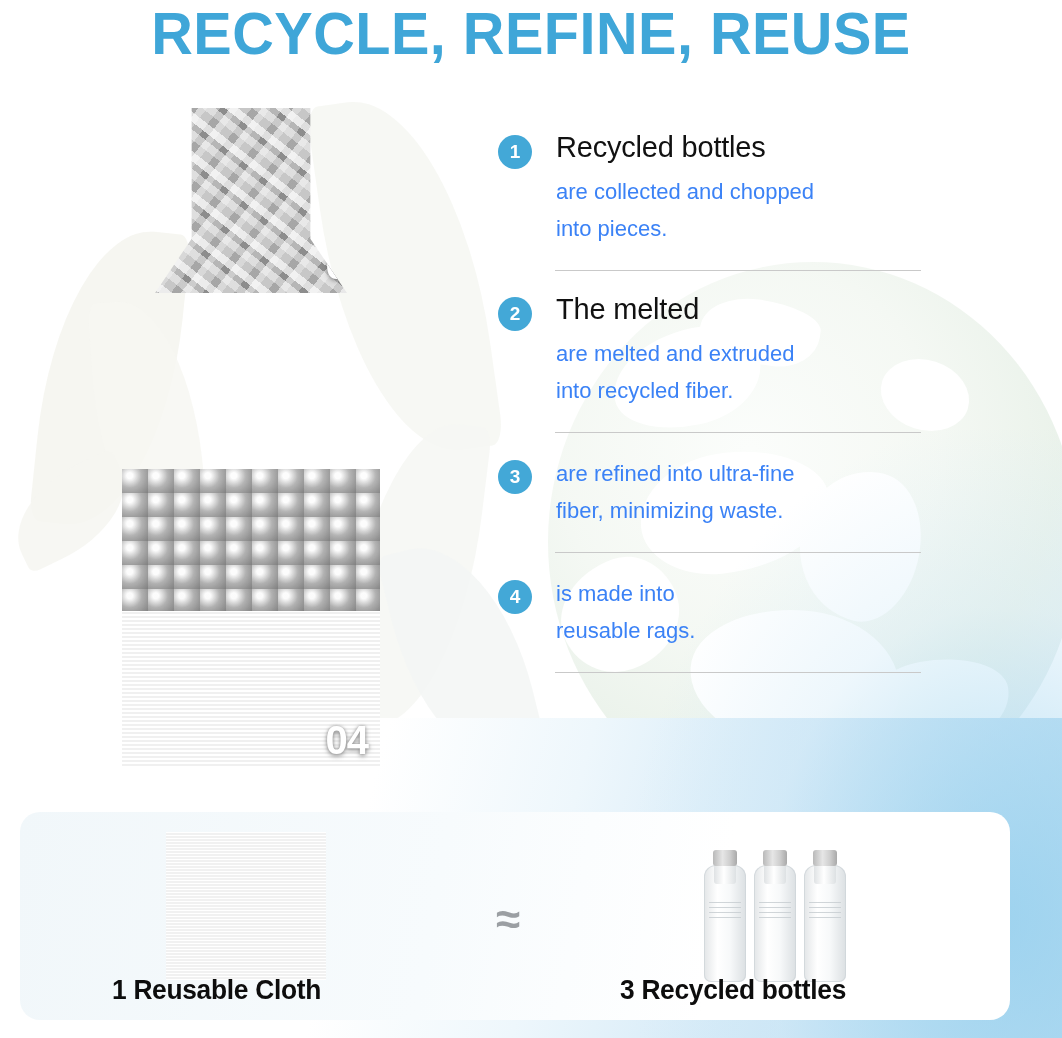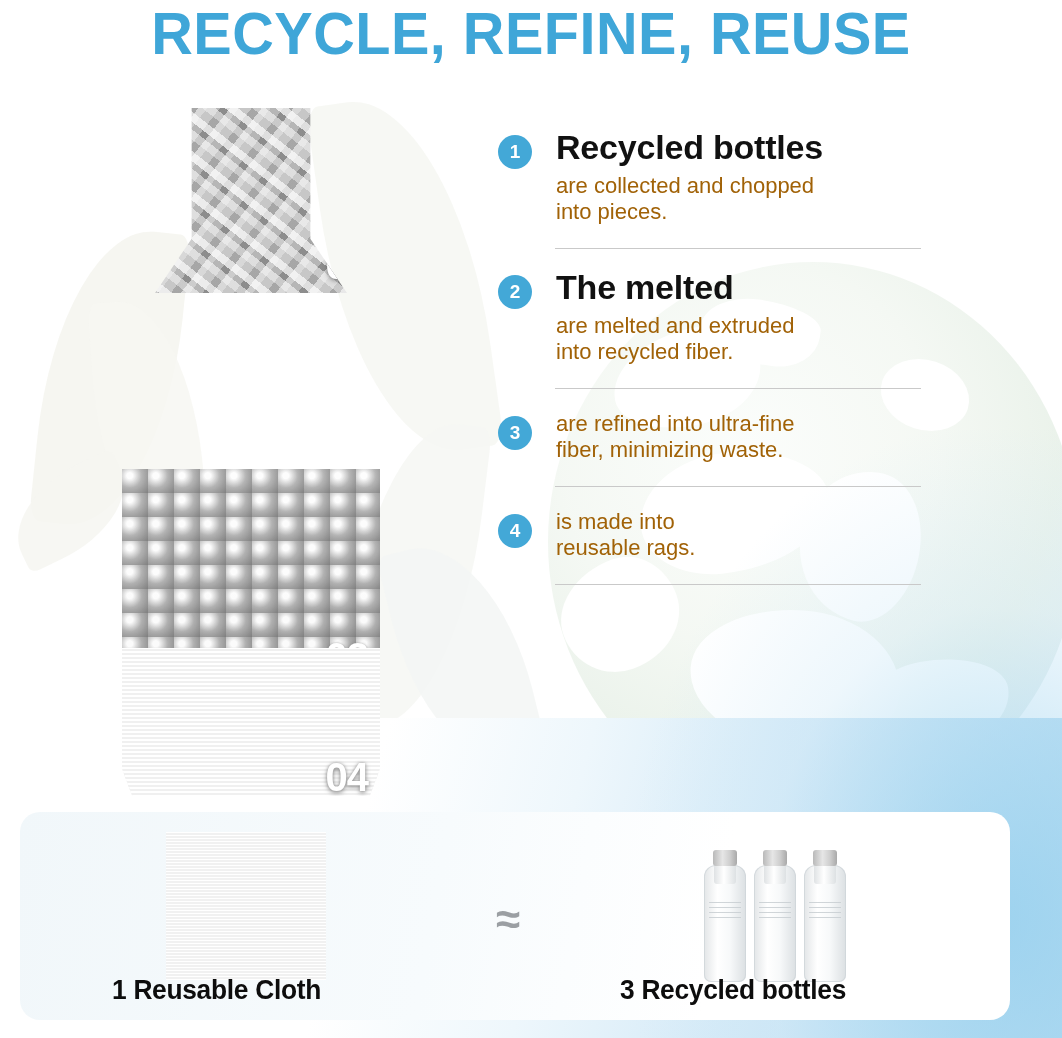--- a/index.html
+++ b/index.html
@@ -84,43 +84,43 @@
   
   .b2{top:187px;height:172px;background:
       repeating-linear-gradient(-28deg,#ffffff 0 4px,#b6b6b6 4px 14px,#8d8d8d 14px 20px,#dedede 20px 30px),
       repeating-linear-gradient(62deg,rgba(255,255,255,.7) 0 3px,rgba(130,130,130,.18) 3px 18px);
     background-blend-mode:overlay,normal;}
   
   .b3{top:361px;height:216px;background:
       radial-gradient(circle at 30% 28%,rgba(255,255,255,.95) 0 12%,rgba(175,175,175,.85) 48%,rgba(120,120,120,.9) 100%) 0 0/26px 24px repeat,
       linear-gradient(#d6d6d6,#a7a7a7);}
   
-  .b4{top:540px;height:157px;background:
+  .b4{top:503px;height:157px;background:
       repeating-linear-gradient(0deg,#ffffff 0 2px,#f0f0f0 2px 4px),
       repeating-linear-gradient(90deg,#ffffff 0 2px,#ededed 2px 4px),
       radial-gradient(ellipse at 48% 46%,#ffffff 0 28%,#f1f1f1 62%,#e7e7e7 100%);}
   .b4 .band-label{text-shadow:0 2px 5px rgba(120,120,120,.8),0 0 3px rgba(140,140,140,.7);}
 
   
   .steps{position:absolute;left:498px;top:130px;width:440px;}
   .step{position:relative;padding:0 0 0 0;}
   .step-row{display:flex;align-items:flex-start;}
   .step-num{
     flex:0 0 auto;width:34px;height:34px;border-radius:50%;
     background:#43a8d7;color:#ffffff;
     font-size:19px;font-weight:700;line-height:34px;text-align:center;
     margin-top:5px;
   }
   .step-body{margin-left:24px;}
   .step-title{
-    font-size:34px;line-height:34px;font-weight:700;color:#111111;
+    font-size:29px;line-height:34px;font-weight:400;color:#111111;
     letter-spacing:-.2px;margin:0 0 9px 0;
   }
   .step-desc{
-    font-size:22px;line-height:26px;color:#a16207;font-weight:400;white-space:pre-line;margin:0;
+    font-size:22px;line-height:37px;color:#3b82f6;font-weight:400;white-space:pre-line;margin:0;
   }
   .step-rule{height:1px;background:#c9c9c9;margin:23px 0 0 57px;width:366px;}
   .s1{margin-bottom:21px;}
   .s2{margin-bottom:22px;}
   .s3{margin-bottom:22px;}
 
   
   .card{
     position:absolute;left:20px;top:812px;width:990px;height:208px;
     background:linear-gradient(100deg,#f1f7fa 0%,#f7fbfd 42%,#ffffff 70%,#ffffff 100%);

